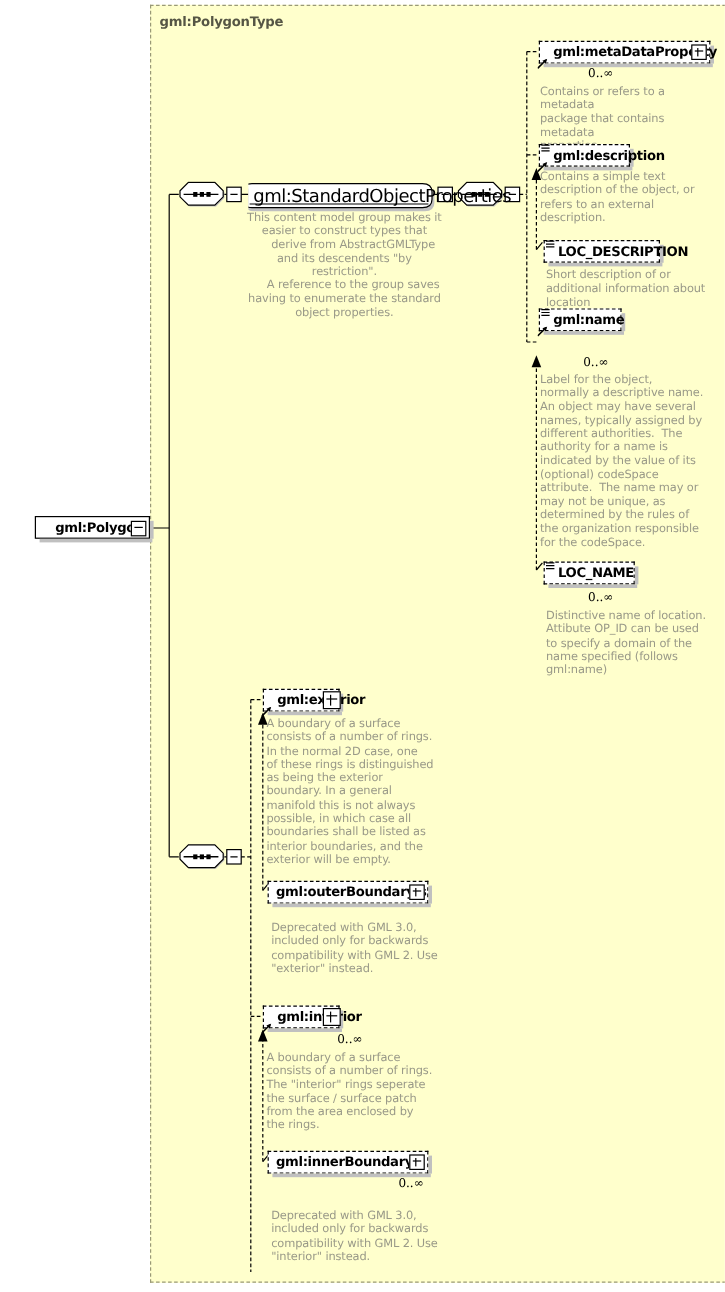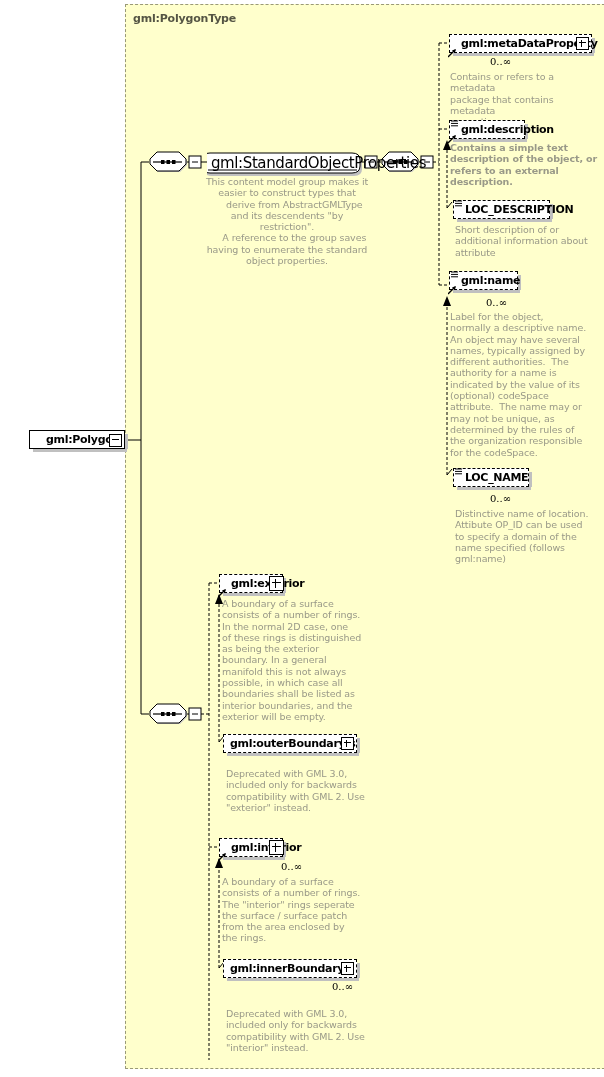--- a/index.html
+++ b/index.html
@@ -275,42 +275,42 @@
       </svg>
     </span>
     <span class="refarrow">
       <svg width="9" height="9" viewBox="0 0 9 9" xmlns="http://www.w3.org/2000/svg">
         <line x1="0" y1="8" x2="7" y2="1" stroke="#000" stroke-width="1.3"></line>
         <polygon points="8,0 4,1.6 6.8,4" fill="#000"></polygon>
       </svg>
     </span>
     <span class="el-label">gml:description</span>
   </div>
-  <div class="doc" style="left:427px; top:142px; width:150px;font-weight:bold;">Contains a simple text
+  <div class="doc" style="left:427px; top:142px; width:150px;">Contains a simple text
 description of the object, or
 refers to an external
 description.</div>
 
   <div class="el dashed" style="left:430px; top:200px; width:97px;">
     <span class="shadow-b"></span>
     <span class="shadow-r"></span>
     <span class="stglyph">
       <svg width="8" height="8" viewBox="0 0 8 8" xmlns="http://www.w3.org/2000/svg">
         <line x1="0" y1="1" x2="7" y2="1" stroke="#000" stroke-width="1"></line>
         <line x1="0" y1="3.4" x2="7" y2="3.4" stroke="#000" stroke-width="1"></line>
         <line x1="0" y1="5.8" x2="7" y2="5.8" stroke="#000" stroke-width="1"></line>
       </svg>
     </span>
     <span class="el-label">LOC_DESCRIPTION</span>
   </div>
   <div class="doc" style="left:432px; top:224px; width:150px;">Short description of or
 additional information about
-attribute</div>
-
-  <div class="el dashed" style="left:426px; top:271px; width:69px;">
+location</div>
+
+  <div class="el dashed" style="left:426px; top:257px; width:69px;">
     <span class="shadow-b"></span>
     <span class="shadow-r"></span>
     <span class="stglyph">
       <svg width="8" height="8" viewBox="0 0 8 8" xmlns="http://www.w3.org/2000/svg">
         <line x1="0" y1="1" x2="7" y2="1" stroke="#000" stroke-width="1"></line>
         <line x1="0" y1="3.4" x2="7" y2="3.4" stroke="#000" stroke-width="1"></line>
         <line x1="0" y1="5.8" x2="7" y2="5.8" stroke="#000" stroke-width="1"></line>
       </svg>
     </span>
     <span class="refarrow">

